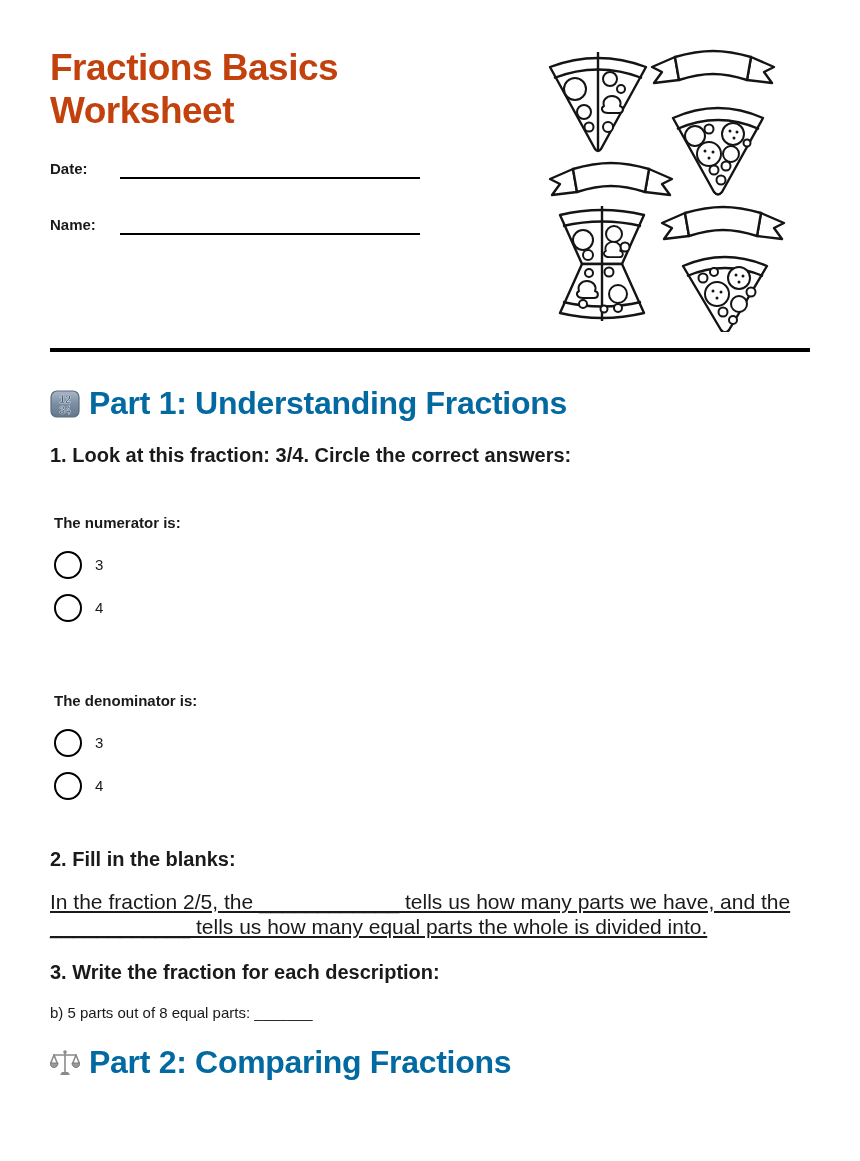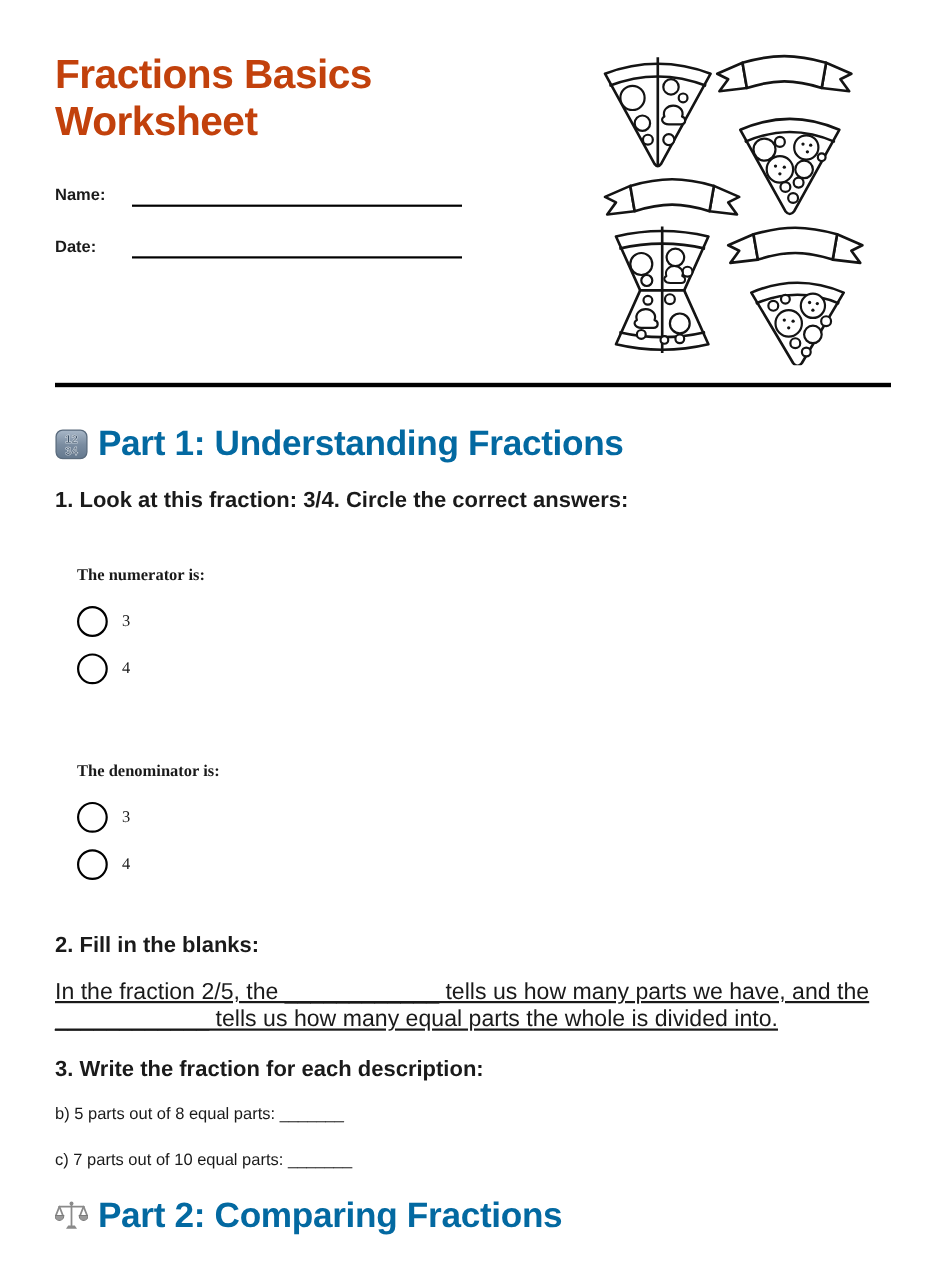--- a/index.html
+++ b/index.html
@@ -25,21 +25,21 @@
 
   .part-heading { display:flex; align-items:flex-end; gap:9px; margin-top:36px; }
   .part-heading.second { margin-top:24px; }
   .part-heading .ph-text { font-size:32px; line-height:30px; font-weight:bold; color:#0369a1; letter-spacing:-0.3px; }
   .part-icon { width:30px; height:28px; flex:0 0 auto; }
 
   .q-prompt { font-size:20px; line-height:20px; font-weight:bold; margin-top:27px; }
   .q-prompt.q2 { margin-top:49px; }
   .q-prompt.q3 { margin-top:23px; }
 
-  .option-group { margin-left:20px; margin-top:48px;font-family:Liberation Serif, serif; }
+  .option-group { margin-left:4px; margin-top:48px; }
   .option-group.denominator { margin-top:69px; }
   .group-label { font-size:15px; line-height:20px; font-weight:bold; }
   .radio-row { display:flex; align-items:center; gap:13px; height:28px; margin-top:18px; }
   .radio-row + .radio-row { margin-top:15px; }
   .radio-circle {
     width:28px; height:28px; border:2.5px solid #000; border-radius:50%;
     background:#fff; flex:0 0 auto; cursor:pointer;
   }
   .radio-label { font-size:15px; line-height:20px; }
 
@@ -51,27 +51,27 @@
   .pizza-art { position:absolute; left:543px; top:44px; width:270px; height:288px; }
 </style>
 </head>
 <body>
 
 <div class="page">
   <div class="content">
 
     <h1 class="doc-title">Fractions Basics Worksheet</h1>
 
+    <div class="field-row date">
+      <span class="field-label">Date:</span>
+      <span class="write-line"></span>
+    </div>
+
     <div class="field-row name">
       <span class="field-label">Name:</span>
-      <span class="write-line"></span>
-    </div>
-
-    <div class="field-row date">
-      <span class="field-label">Date:</span>
       <span class="write-line"></span>
     </div>
 
     <div class="divider"></div>
 
     <div class="part-heading">
       <svg class="part-icon" viewBox="0 0 30 28">
         <defs>
           <linearGradient id="keycap" x1="0" y1="0" x2="0" y2="1">
             <stop offset="0" stop-color="#a9b8c8"></stop>
@@ -110,21 +110,20 @@
         <span class="radio-circle"></span>
         <span class="radio-label">4</span>
       </div>
     </div>
 
     <div class="q-prompt q2">2. Fill in the blanks:</div>
     <div class="q2-body">In the fraction 2/5, the ____________ tells us how many parts we have, and the ____________ tells us how many equal parts the whole is divided into.</div>
 
     <div class="q-prompt q3">3. Write the fraction for each description:</div>
     <div class="q3-item b">b) 5 parts out of 8 equal parts: _______</div>
-    <div class="q3-item c">c) 7 parts out of 10 equal parts: _______</div>
 
     <div class="part-heading second">
       <svg class="part-icon" viewBox="0 0 30 28">
         <g stroke="#8a8a8a" stroke-width="1.6" fill="none" stroke-linecap="round">
           <line x1="15" y1="3" x2="15" y2="23"></line>
           <line x1="4" y1="6" x2="26" y2="6"></line>
           <line x1="4" y1="6" x2="0.8" y2="14"></line>
           <line x1="4" y1="6" x2="7.2" y2="14"></line>
           <line x1="26" y1="6" x2="22.8" y2="14"></line>
           <line x1="26" y1="6" x2="29.2" y2="14"></line>

